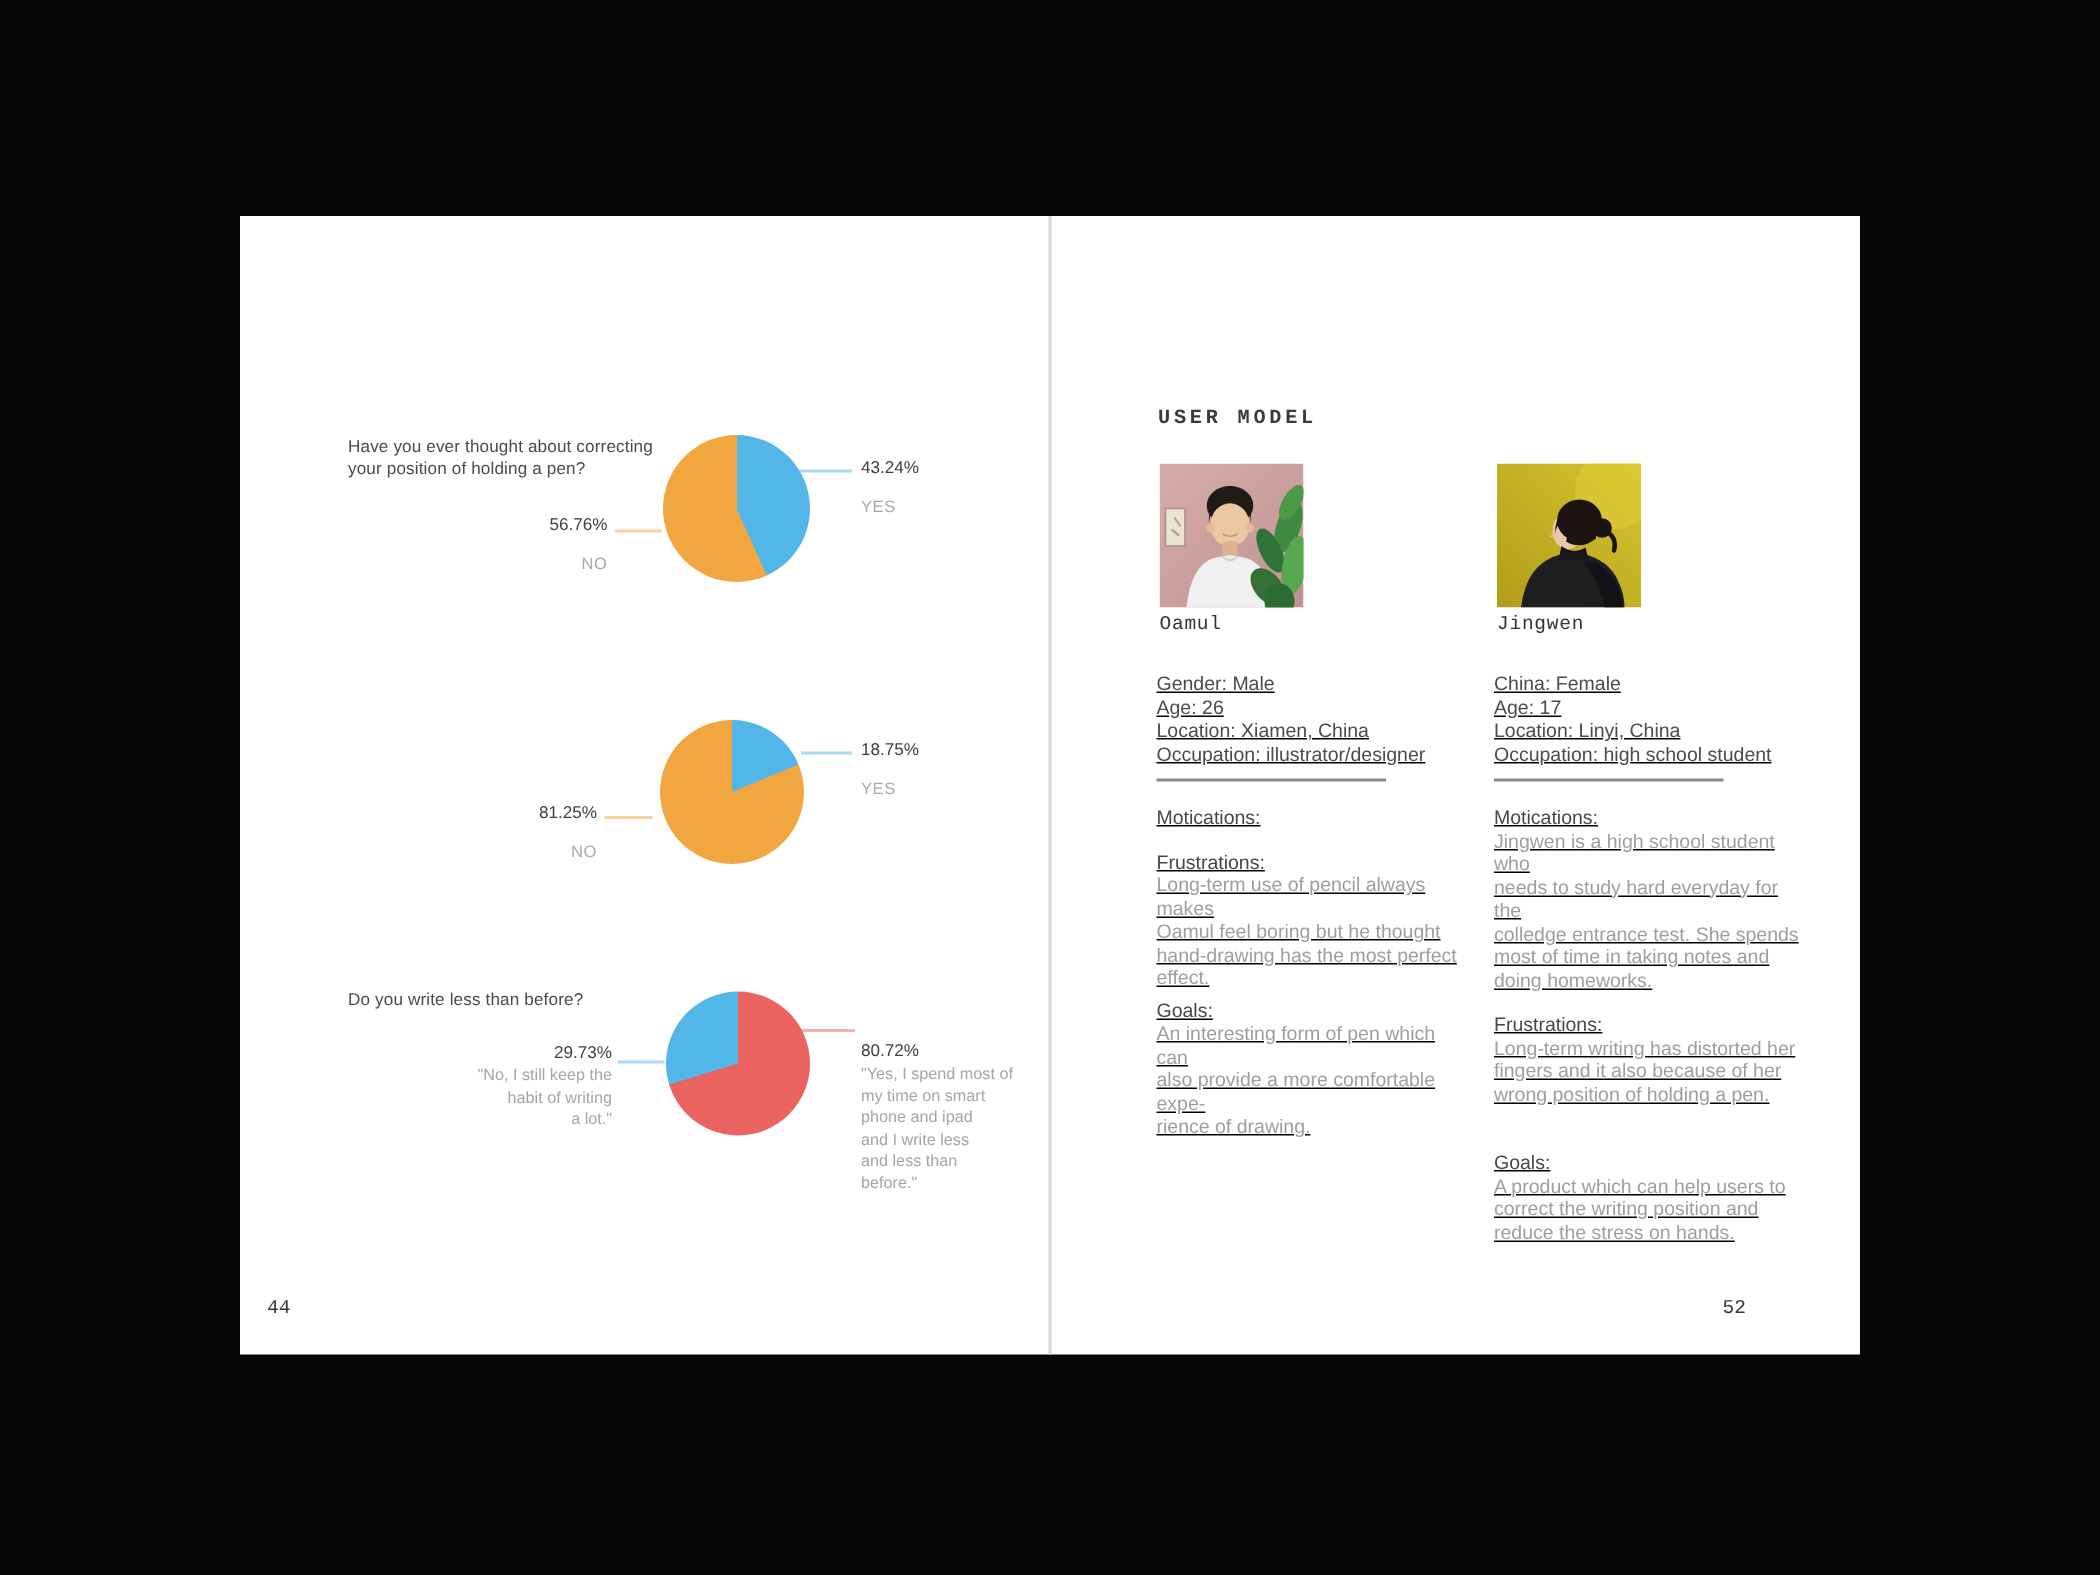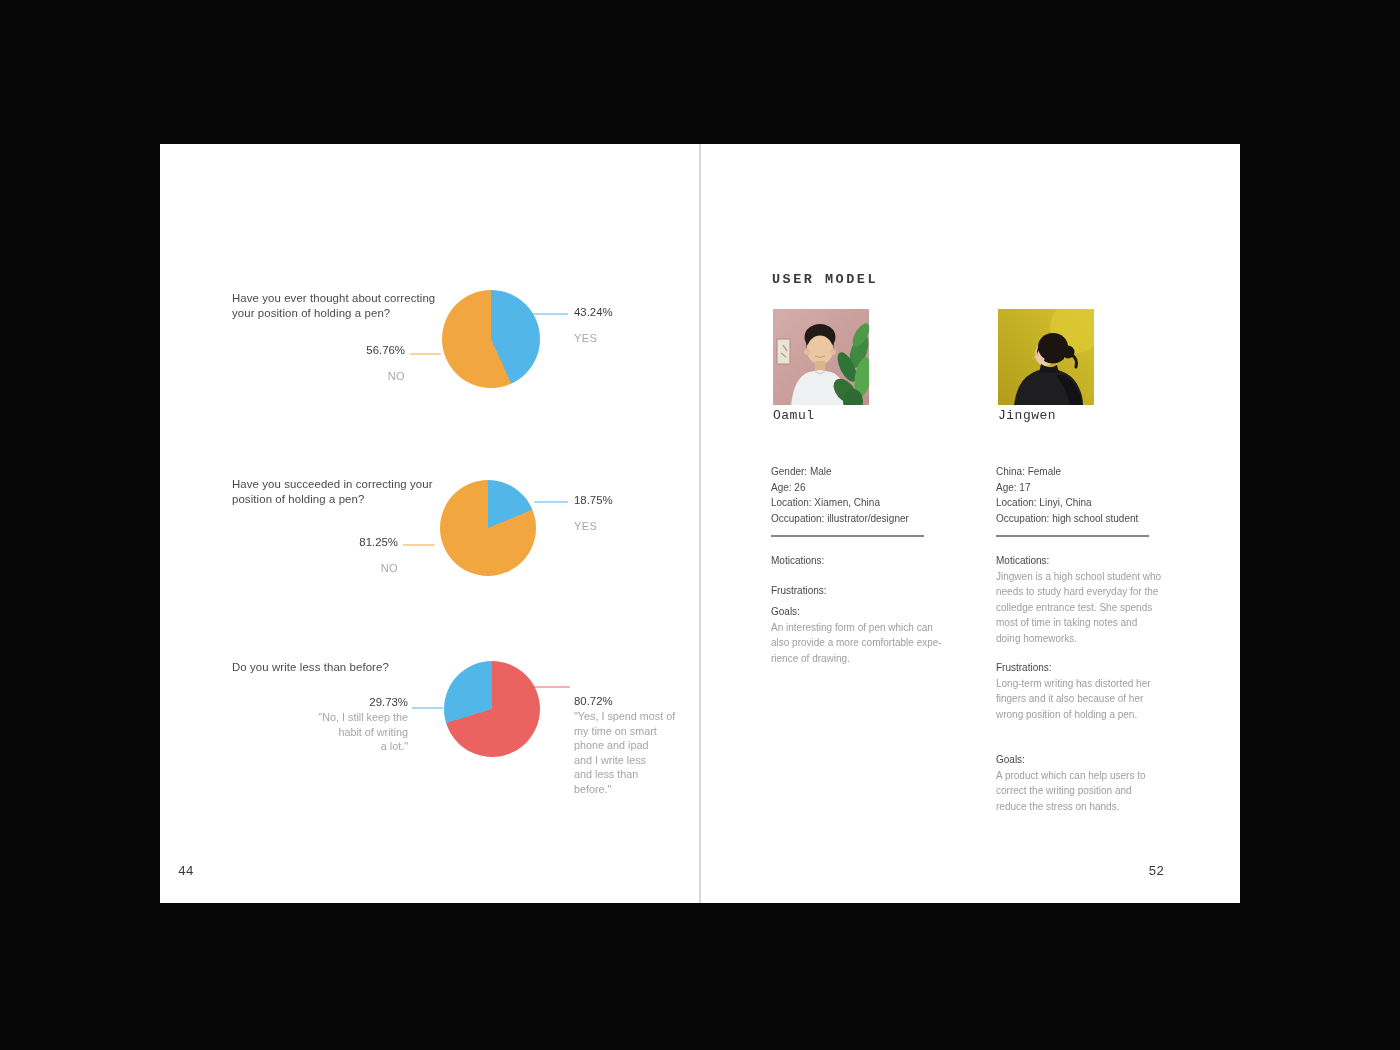--- a/index.html
+++ b/index.html
@@ -54,21 +54,21 @@
   
   .title{position:absolute;left:71px;top:128px;font-family:"Liberation Mono","DejaVu Sans Mono",monospace;
          font-size:13.5px;font-weight:700;letter-spacing:2.5px;color:#3a3a3a;}
   .photo{position:absolute;width:96px;height:96px;display:block;}
   #photo1{left:72px;top:165px;}
   #photo2{left:297px;top:165px;}
   .pname{position:absolute;width:96px;top:264px;text-align:left;
          font-family:"Liberation Mono","DejaVu Sans Mono",monospace;font-size:13px;color:#333333;letter-spacing:.5px;}
   #name1{left:72px;}
   #name2{left:297px;}
-  .col{position:absolute;top:320px;width:210px;font-size:10px;line-height:15.5px;}
+  .col{position:absolute;top:304px;width:210px;font-size:13px;line-height:15.5px;text-decoration:underline;}
   #col1{left:70px;}
   #col2{left:295px;}
   .det{color:#4b4b4b;}
   .rule{width:153px;height:2px;background:#8e8387;margin-top:9px;}
   .sh{color:#474747;margin-top:16px;}
   .sb{color:#9e9e9e;white-space:pre-line;}
   .sh.frus{margin-top:14px;}
   #col1 .sh.goals{margin-top:6px;}
   #col2 .sh.goals{margin-top:30px;}
 </style>
@@ -86,22 +86,20 @@
     <div class="lab" id="c1-lab-yes">
       <span class="pct">43.24%</span>
       <span class="nm">YES</span>
     </div>
     <div class="leader" id="c1-l-no" style="background-color: rgb(241, 166, 64);"></div>
     <div class="lab right" id="c1-lab-no">
       <span class="pct">56.76%</span>
       <span class="nm">NO</span>
     </div>
 
-    <div class="q" id="c2-q">Have you succeeded in correcting your
-position of holding a pen?</div>
     <div class="pie" id="c2-pie" style="background: conic-gradient(rgb(82, 182, 232) 0%, rgb(82, 182, 232) 18.75%, rgb(241, 166, 64) 18.75%, rgb(241, 166, 64) 100%);"></div>
     <div class="leader" id="c2-l-yes" style="background-color: rgb(82, 182, 232);"></div>
     <div class="lab" id="c2-lab-yes">
       <span class="pct">18.75%</span>
       <span class="nm">YES</span>
     </div>
     <div class="leader" id="c2-l-no" style="background-color: rgb(241, 166, 64);"></div>
     <div class="lab right" id="c2-lab-no">
       <span class="pct">81.25%</span>
       <span class="nm">NO</span>
@@ -187,20 +185,24 @@
     <div class="pname" id="name2">Jingwen</div>
 
     <div class="col" id="col1">
       <div class="det">Gender: Male</div>
       <div class="det">Age: 26</div>
       <div class="det">Location: Xiamen, China</div>
       <div class="det">Occupation: illustrator/designer</div>
       <div class="rule"></div>
       <div class="sh">Motications:</div>
       <div class="sh frus">Frustrations:</div>
+      <div class="sb">Long-term use of pencil always makes
+Oamul feel boring but he thought
+hand-drawing has the most perfect
+effect.</div>
       <div class="sh goals">Goals:</div>
       <div class="sb">An interesting form of pen which can
 also provide a more comfortable expe-
 rience of drawing.</div>
     </div>
 
     <div class="col" id="col2">
       <div class="det">China: Female</div>
       <div class="det">Age: 17</div>
       <div class="det">Location: Linyi, China</div>

